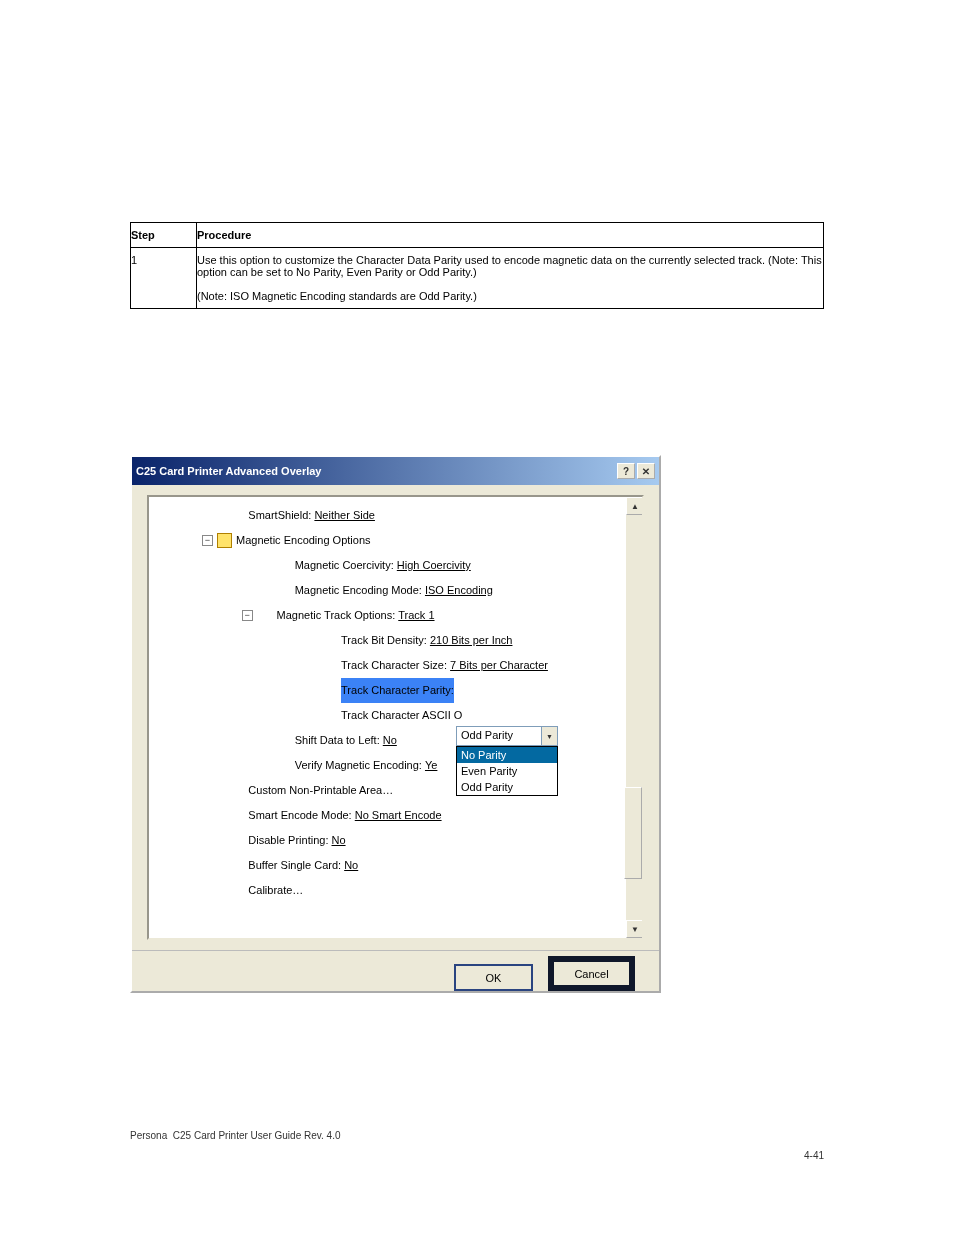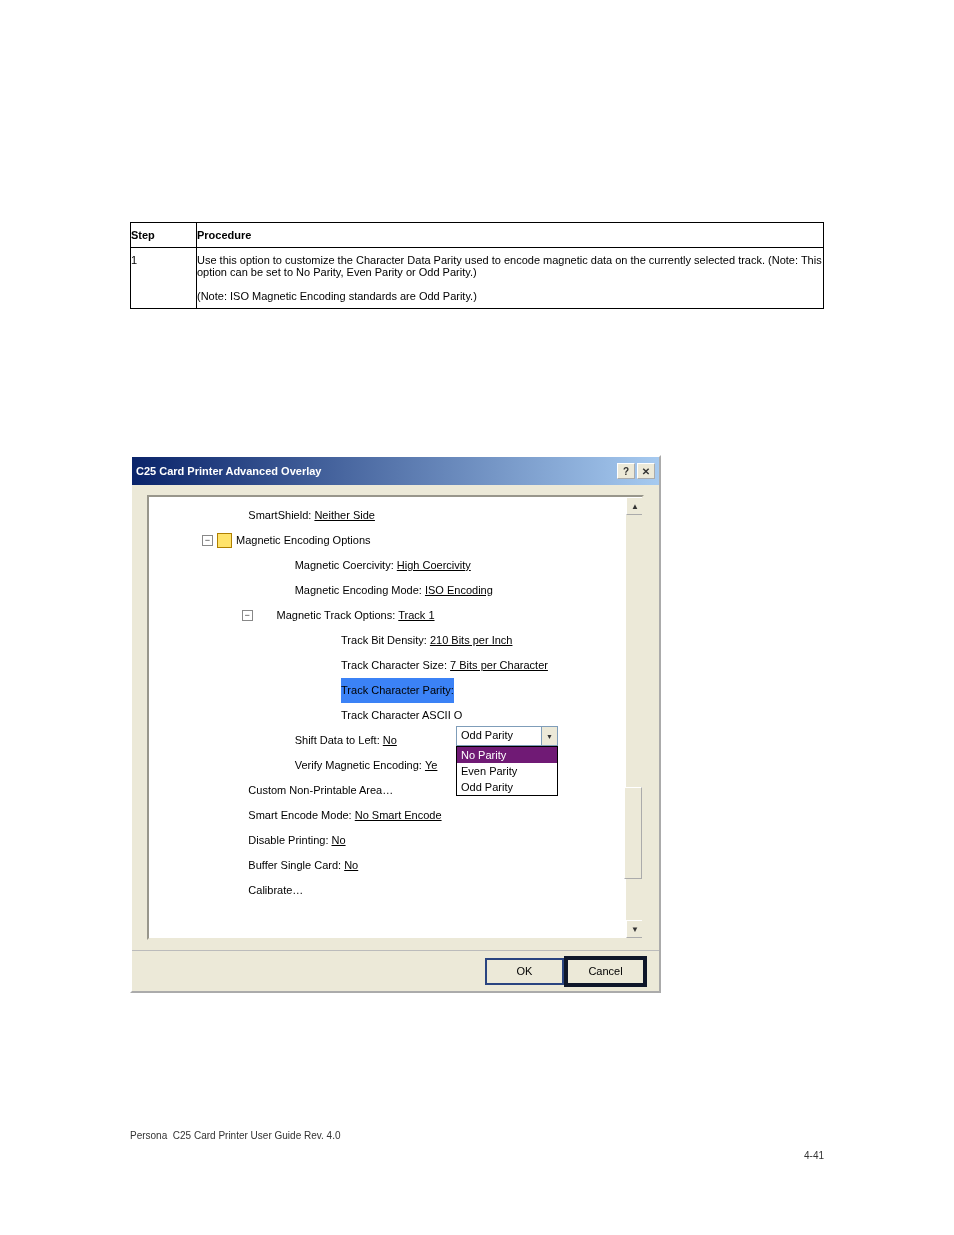--- a/index.html
+++ b/index.html
@@ -24,23 +24,23 @@
 .glyph{display:inline-block;width:9px;height:9px;border:1px solid #888;background:#fff;text-align:center;line-height:8px;font-size:9px;margin-right:4px;color:#333}
 .lock{display:inline-block;width:13px;height:13px;border:1px solid #b08000;background:#ffe36b;margin-right:4px}
 .lbl{color:#000}
 .val{color:#000;text-decoration:underline;cursor:pointer}
 .hl{background:#3b82f6}
 .sel{position:absolute;border:1px solid #7f9db9;background:#fff;font-size:11px}
 .sel .selbtn{position:absolute;right:0;top:0;bottom:0;width:15px;background:#ece9d8;border-left:1px solid #7f9db9;display:flex;align-items:center;justify-content:center;color:#333;font-size:7px}
 .sel .selval{padding:2px 18px 2px 4px}
 .opts{position:absolute;border:1px solid #000;background:#fff;font-size:11px}
 .opt{padding:2px 4px}
-.opt.sel-opt{background:#701a75;color:#fff}
-.btnrow{height:40px;border-top:1px solid #bbb;display:flex;justify-content:flex-end;align-items:center;padding:0 12px;gap:0}
-.btn{width:75px;height:23px;background:#ece9d8;border:4px solid #0f172a;font-size:11px;display:flex;align-items:center;justify-content:center}
+.opt.sel-opt{background:#0369a1;color:#fff}
+.btnrow{height:40px;border-top:1px solid #bbb;display:flex;justify-content:flex-end;align-items:flex-end;padding:0 24px;gap:15px}
+.btn{width:75px;height:23px;background:#ece9d8;border:6px solid #0f172a;font-size:11px;display:flex;align-items:center;justify-content:center}
 .btn.ok{border:2px solid #2a4480}
 .footer{position:absolute;left:130px;top:1130px;font:10px Verdana,sans-serif;color:#333}
 .footer-r{position:absolute;right:130px;top:1150px;font:10px Verdana,sans-serif;color:#333}
 </style>
 </head>
 <body>
 
 <div class="page">
 
   <table class="tbl">

